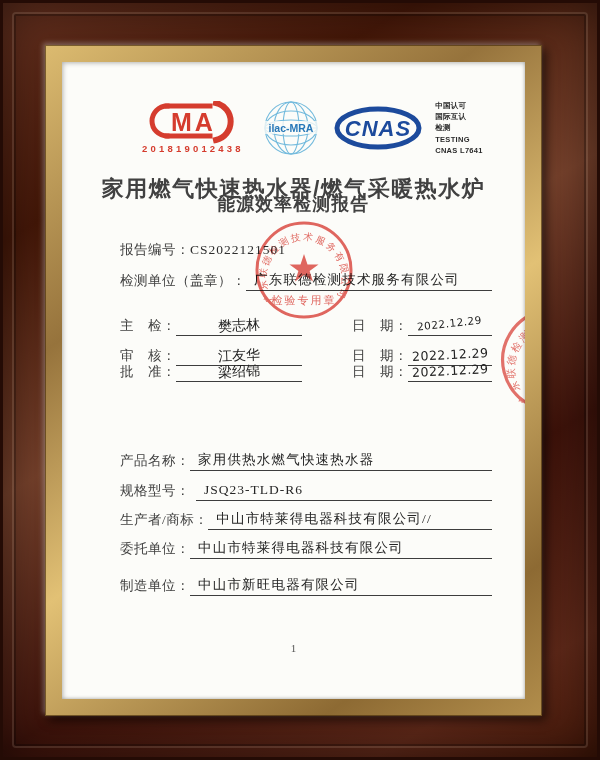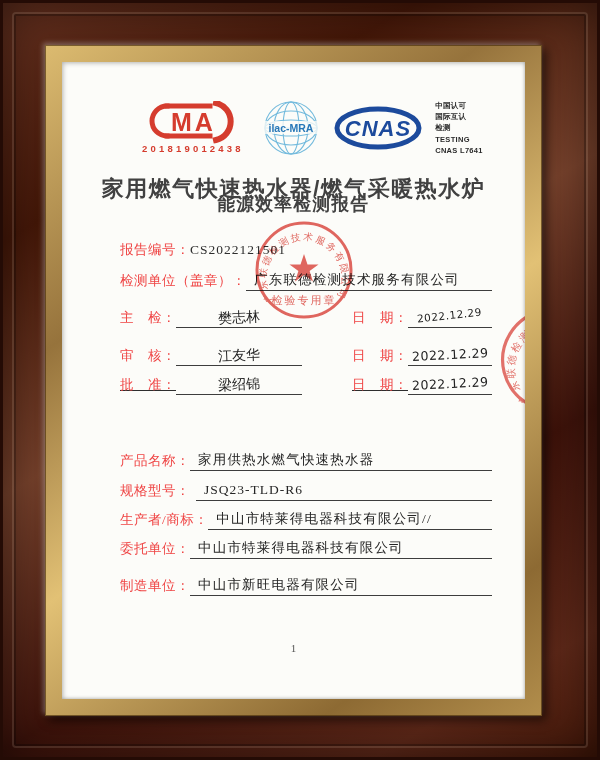--- a/index.html
+++ b/index.html
@@ -33,36 +33,36 @@
   
   .logos{position:absolute;top:36px;left:0;right:0;display:flex;justify-content:center;align-items:center;gap:13px;padding-left:36px;}
   .accred{font-family:"Liberation Sans","DejaVu Sans",sans-serif;font-size:7.5px;font-weight:700;color:#2b2b2b;line-height:1.5;letter-spacing:.3px;}
   
   .title1,.title2{position:absolute;left:0;right:0;text-align:center;
     font-family:"Liberation Sans","DejaVu Sans",sans-serif;font-weight:700;color:#414141;letter-spacing:1.5px;}
   .title1{top:112px;font-size:22px;}
   .title2{top:130px;font-size:17.5px;}
   
   .row{position:absolute;left:58px;right:33px;display:flex;align-items:flex-end;line-height:20px;}
-  .lbl{white-space:nowrap;letter-spacing:.5px;color:#ef4444;}
+  .lbl{white-space:nowrap;letter-spacing:.5px;color:#404040;}
   .line{border-bottom:1px solid #3d3d3d;}
   .fill{flex:1;}
   .val{padding-left:8px;letter-spacing:1.2px;color:#252525;}
   .mono-ls{letter-spacing:1px;}
   .row-reportno{top:178px;}
   .row-unit{top:208px;}
   .sig-row{align-items:flex-end;}
   .sig-line{width:126px;text-align:center;}
   .date-lbl{margin-left:50px;white-space:nowrap;}
   .date-line{flex:1;text-align:center;}
   .hand{font-family:"DejaVu Sans",sans-serif;color:#232323;display:inline-block;
         transform:rotate(-2.5deg) translateY(1px);font-size:14px;}
   .hand-date{font-family:"DejaVu Sans",sans-serif;color:#232323;display:inline-block;
         transform:rotate(-3deg);font-size:12.5px;letter-spacing:.5px;}
-  .sig-1{top:244px;} .sig-2{top:282px;} .sig-3{top:311px;text-decoration:underline;}
+  .sig-1{top:252px;} .sig-2{top:282px;} .sig-3{top:298px;}
   .sig-1 .hand-date{font-size:10.5px;transform:rotate(-6deg) translateY(-2px);}
   .info-1{top:388px;} .info-2{top:418px;gap:6px;} .info-3{top:447px;} .info-4{top:476px;} .info-5{top:505px;margin-top:8px;}
   .pagenum{position:absolute;top:580px;left:0;right:0;text-align:center;font-size:11px;color:#555;}
   
   .stamp-main{position:absolute;left:186px;top:152px;opacity:.84;mix-blend-mode:multiply;}
   .stamp-edge{position:absolute;left:431px;top:238px;opacity:.78;mix-blend-mode:multiply;transform:rotate(-14deg);}
 </style>
 </head>
 <body>
 

